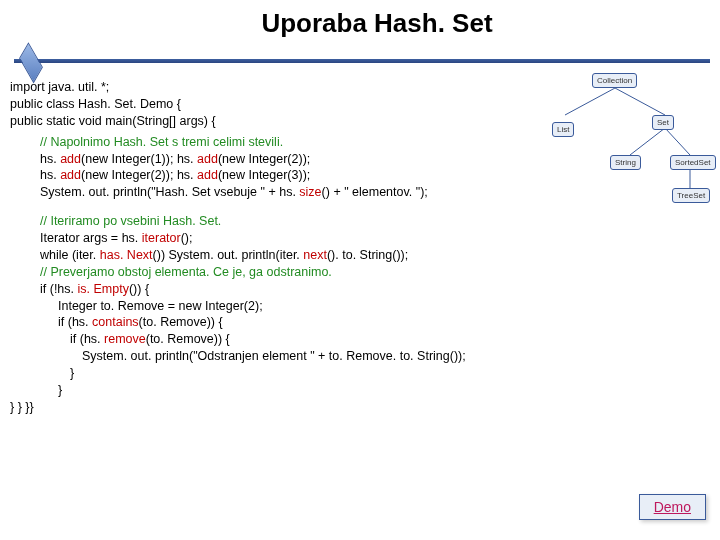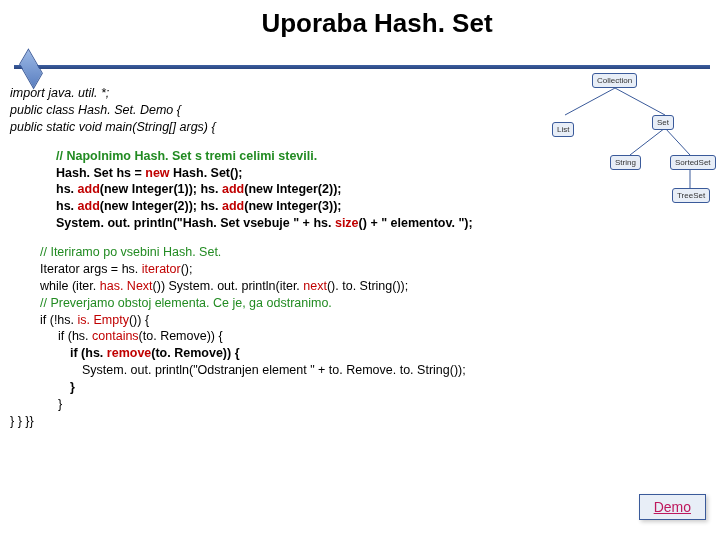--- a/index.html
+++ b/index.html
@@ -11,21 +11,21 @@
     background: #fff;
     position: relative;
     overflow: hidden;
   }
   .title {
     text-align: center;
     font-size: 26px;
     font-weight: bold;
     color: #000;
     margin-top: 8px;
-    margin-bottom: 18px;
+    margin-bottom: 12px;
     padding-left: 34px;
   }
   .hr-container {
     position: relative;
     height: 20px;
     margin-bottom: 8px;
   }
   .diamond {
     position: absolute;
     left: 18px;
@@ -51,33 +51,31 @@
     background: linear-gradient(to bottom, #3d5fa0 0%, #2a4580 100%);
   }
   .content {
     font-size: 12.5px;
     line-height: 1.35;
     color: #000;
     padding-left: 10px;
   }
   .block1 {
     margin-left: 0;
-    margin-bottom: 12px;
-    font-style: italic;
+    margin-bottom: 4px;
   }
   .block2 {
-    margin-left: 46px;
+    margin-left: 30px;
     margin-bottom: 12px;
-    font-weight: bold;
   }
   .block3 {
     margin-left: 30px;
   }
   .ind3 { padding-left: 18px; }
-  .ind4 { padding-left: 30px; font-weight: bold; }
+  .ind4 { padding-left: 30px; }
   .ind5 { padding-left: 42px; }
   .green { color: #228B22; }
   .red { color: #c00000; }
   .diagram {
     position: absolute;
     right: 10px;
     top: 70px;
     width: 190px;
     height: 135px;
   }
@@ -117,32 +115,32 @@
 
 <div class="content">
   <div class="block1">
     <div>import java. util. *;</div>
     <div>public class Hash. Set. Demo  {</div>
     <div>  public static void main(String[] args) {</div>
   </div>
 
   <div class="block2">
     <div class="green">// Napolnimo Hash. Set s tremi celimi stevili.</div>
-    <div><span>Hash. Set hs = </span><span class="red">new</span><span> Hash. Set();</span></div>
     <div><span>hs. </span><span class="red">add</span><span>(new Integer(1));     hs. </span><span class="red">add</span><span>(new Integer(2));</span></div>
     <div><span>hs. </span><span class="red">add</span><span>(new Integer(2));     hs. </span><span class="red">add</span><span>(new Integer(3));</span></div>
     <div><span>System. out. println("Hash. Set vsebuje " +  hs. </span><span class="red">size</span><span>() + " elementov. ");</span></div>
   </div>
 
   <div class="block3">
     <div class="green">// Iteriramo po vsebini Hash. Set.</div>
     <div><span>Iterator args = hs. </span><span class="red">iterator</span><span>();</span></div>
     <div><span>while (iter. </span><span class="red">has. Next</span><span>())   System. out. println(iter. </span><span class="red">next</span><span>(). to. String());</span></div>
     <div class="green">// Preverjamo obstoj elementa. Ce je, ga odstranimo.</div>
     <div><span>if (!hs. </span><span class="red">is. Empty</span><span>()) {</span></div>
+    <div class="ind3">Integer to. Remove = new Integer(2);</div>
     <div class="ind3"><span>if (hs. </span><span class="red">contains</span><span>(to. Remove)) {</span></div>
     <div class="ind4"><span>if (hs. </span><span class="red">remove</span><span>(to. Remove)) {</span></div>
     <div class="ind5">System. out. println("Odstranjen element " + to. Remove. to. String());</div>
     <div class="ind4">}</div>
     <div class="ind3">}</div>
   </div>
   <div>} } }}</div>
 </div>
 
 <div class="diagram">

